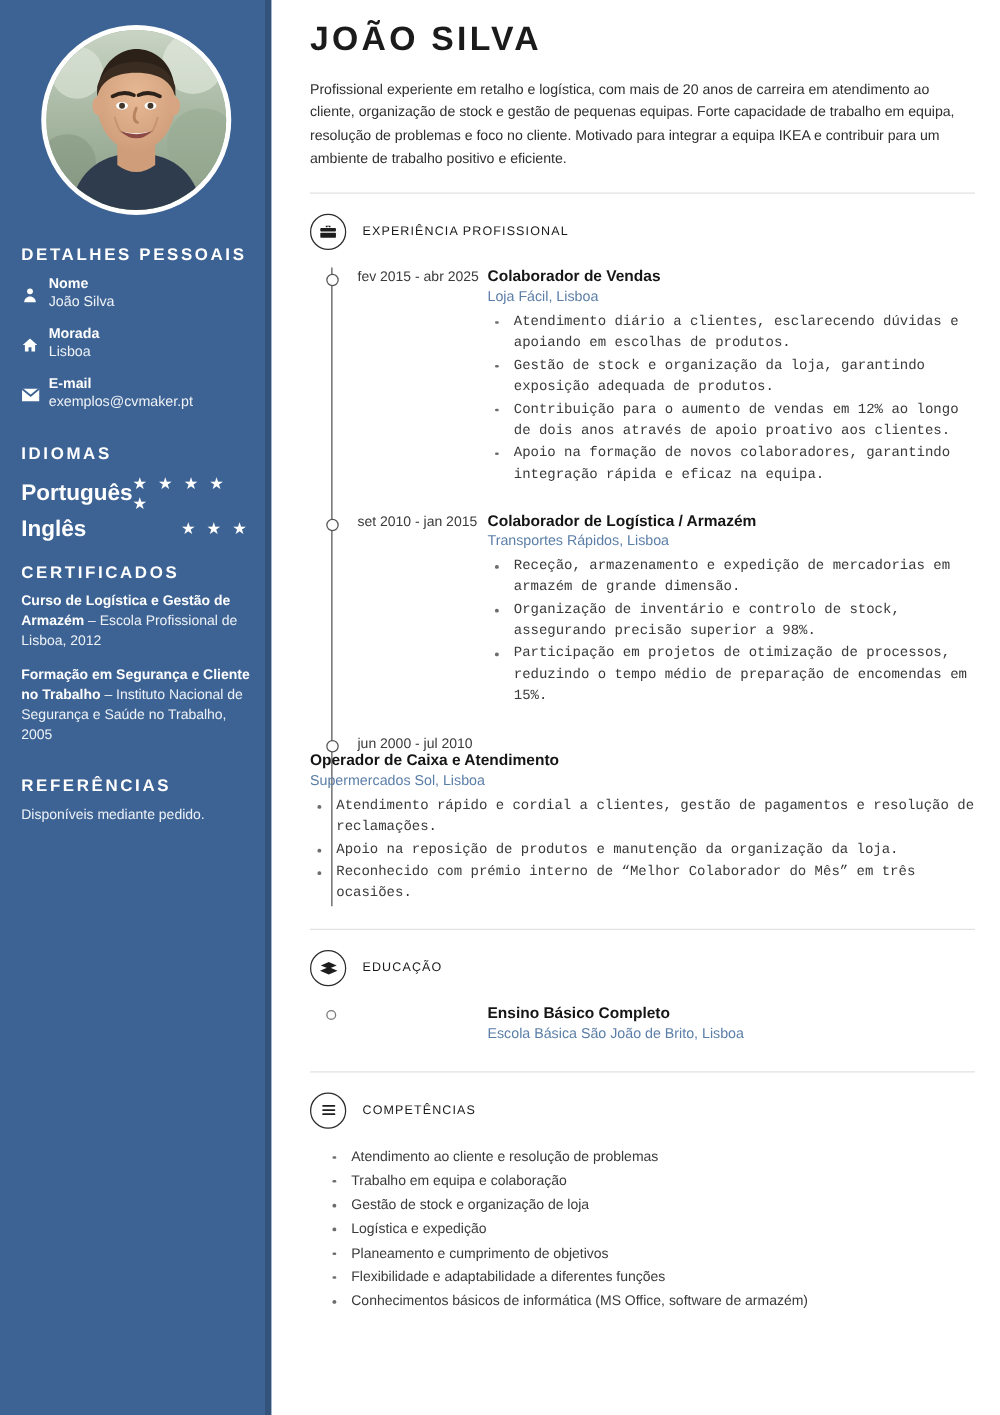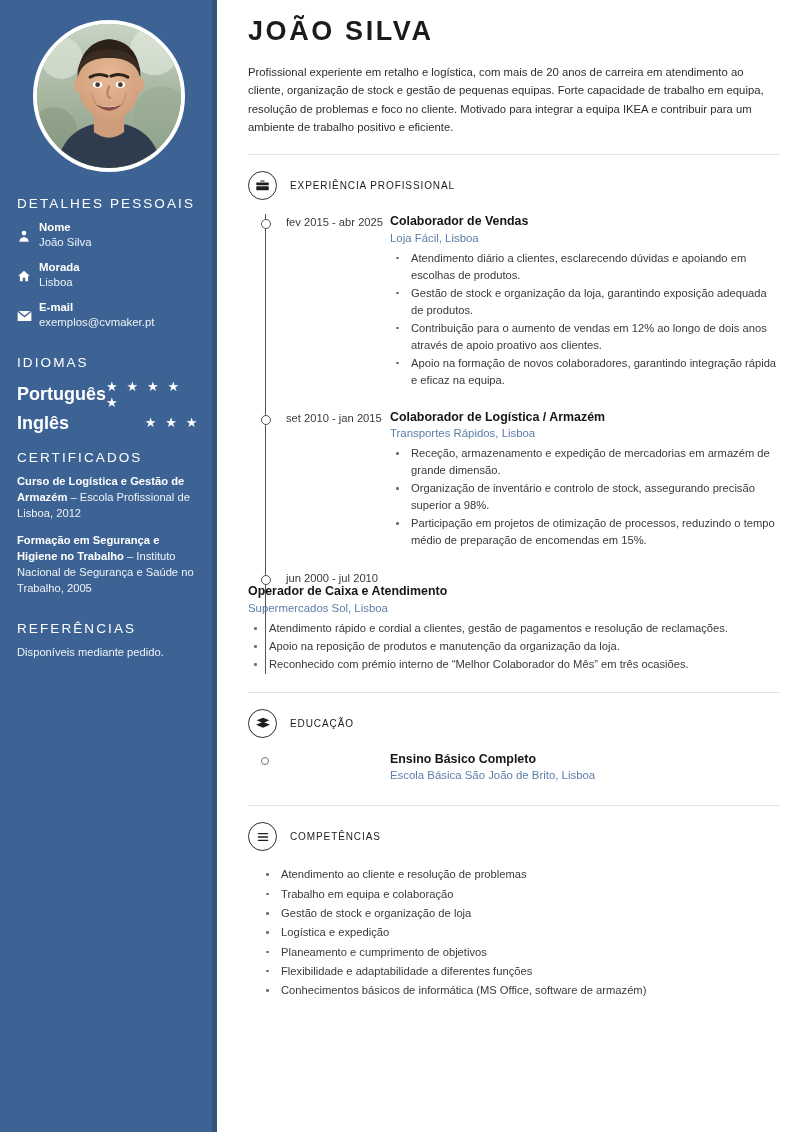--- a/index.html
+++ b/index.html
@@ -49,21 +49,21 @@
     border-radius: 50%;
     border: 4px solid #ffffff;
     overflow: hidden;
     position: relative;
     background: #9fb4a0;
   }
   .photo svg { display: block; width: 100%; height: 100%; }
 
   .side-heading {
     font-size: 13.5px;
-    font-weight: normal;
+    font-weight: bold;
     letter-spacing: 2.1px;
     color: #ffffff;
     margin-bottom: 9px;
   }
 
   .detail-row {
     display: flex;
     align-items: center;
     margin-bottom: 11px;
   }
@@ -218,21 +218,21 @@
     color: #151515;
     line-height: 1.25;
   }
   .job-org {
     font-size: 11.4px;
     color: #5b7ea8;
     margin-top: 2px;
     margin-bottom: 6px;
   }
 
-  ul.bullets { list-style: none; }
+  ul.bullets { list-style: none; font-family: Liberation Mono, monospace; }
   ul.bullets li {
     position: relative;
     font-size: 11.2px;
     line-height: 1.52;
     color: #3a3a3a;
     padding-left: 21px;
     margin-bottom: 1px;
   }
   ul.bullets li::before {
     content: "";
@@ -393,21 +393,21 @@
 
     <div class="block-gap"></div>
 
     <div>
       <div class="side-heading">CERTIFICADOS</div>
 
       <div class="cert-item">
         <b>Curso de Logística e Gestão de Armazém</b><span> – Escola Profissional de Lisboa, 2012</span>
       </div>
       <div class="cert-item">
-        <b>Formação em Segurança e Higiene no Trabalho</b><span> – Instituto Nacional de Segurança e Saúde no Trabalho, 2005</span>
+        <b>Formação em Segurança e Cliente no Trabalho</b><span> – Instituto Nacional de Segurança e Saúde no Trabalho, 2005</span>
       </div>
     </div>
 
     <div class="block-gap"></div>
 
     <div>
       <div class="side-heading">REFERÊNCIAS</div>
       <div class="ref-text">Disponíveis mediante pedido.</div>
     </div>
   </aside>

